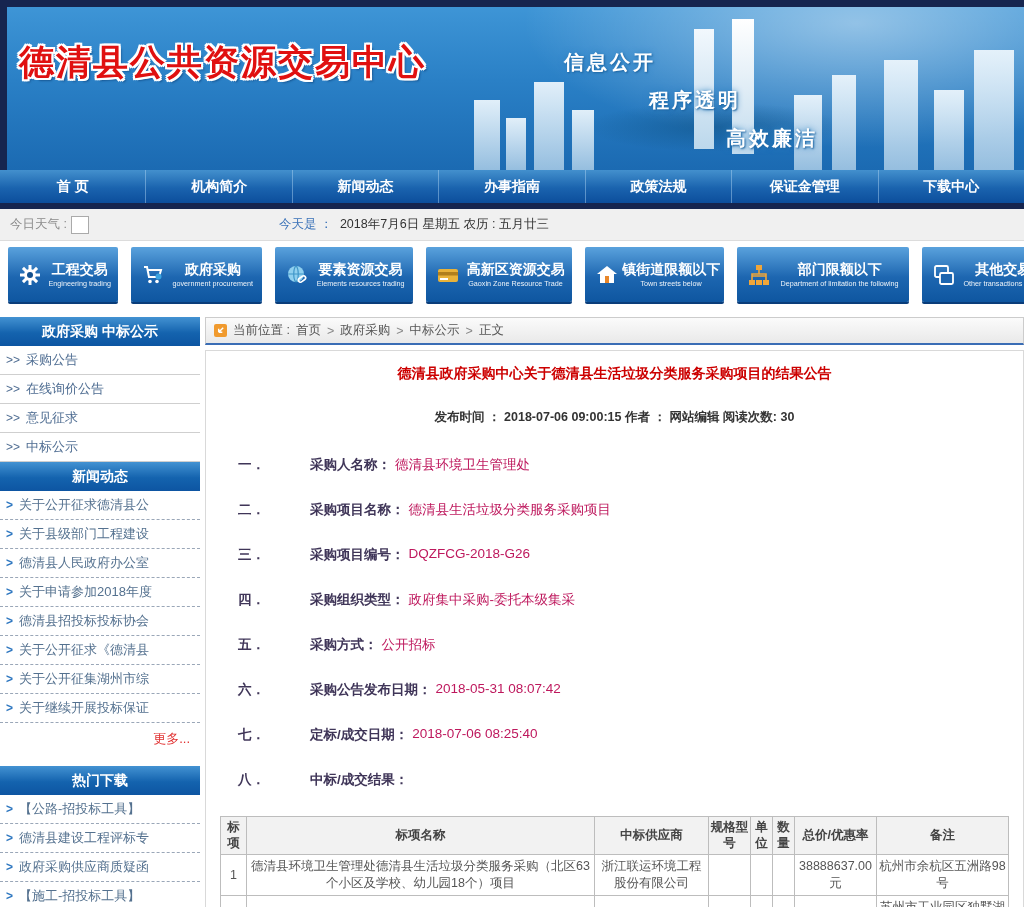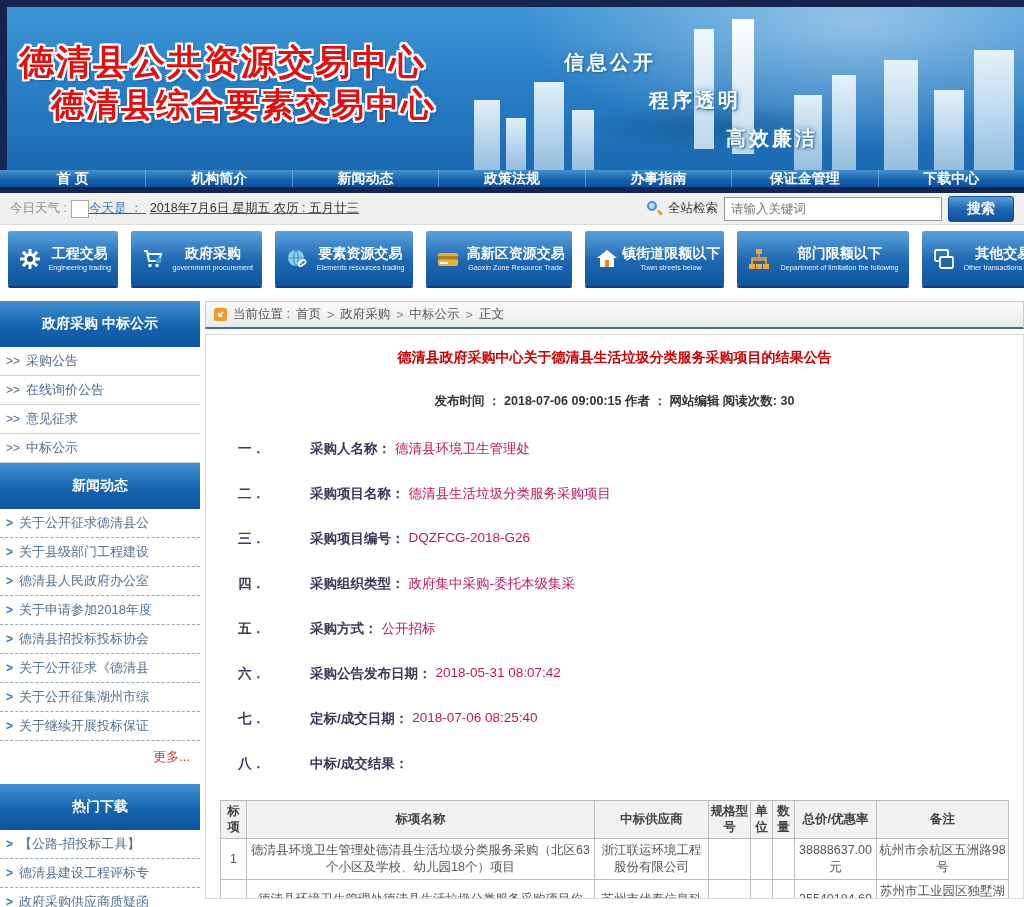--- a/index.html
+++ b/index.html
@@ -29,33 +29,33 @@
   .b5{left:230px;width:20px;height:120px;top:22px;bottom:auto;background:linear-gradient(180deg,#f2f8fd,#bcd8ec);}
   .b6{left:268px;width:22px;height:135px;top:12px;bottom:auto;background:linear-gradient(180deg,#ffffff,#c3dcee);}
   .b7{left:330px;width:28px;height:75px;} .b8{left:368px;width:24px;height:95px;}
   .b9{left:420px;width:34px;height:110px;} .b10{left:470px;width:30px;height:80px;}
   .b11{left:510px;width:40px;height:120px;}
   .slogan { position:absolute; color:#fff; font-weight:bold; font-size:20px; letter-spacing:3px;
     text-shadow:0 0 6px #2a7ec0,1px 1px 2px #1b5c96; }
   .sl1{left:100px;top:42px;} .sl2{left:185px;top:80px;} .sl3{left:262px;top:118px;}
 
   
-  .nav { display:flex; height:17px; background:linear-gradient(180deg,#4390cd 0%,#1a63ae 55%,#0c4e9c 100%); }
+  .nav { display:flex; height:33px; background:linear-gradient(180deg,#4390cd 0%,#1a63ae 55%,#0c4e9c 100%); }
   .nav-item { flex:1; display:flex; align-items:center; justify-content:center; color:#fff;
     font-size:14px; font-weight:bold; cursor:pointer; border-right:1px solid rgba(180,215,245,.45); }
   .nav-item:last-child { border-right:none;font-family:Liberation Serif, serif; }
   .nav-under { height:6px; background:#16254f; }
 
   
   .info-bar { height:32px; background:#f0f0f0; border-bottom:1px solid #dcdcdc;
     display:flex; align-items:center; padding:0 10px; font-size:12.5px; color:#555; }
   .weather-label { color:#8a8a8a; }
   .weather-box { display:inline-block; width:18px; height:18px; background:#fff; border:1px solid #aaa;
     vertical-align:middle; margin-left:4px; }
-  .date-wrap { white-space:nowrap;text-decoration:underline; }
+  .date-wrap { margin-left:190px; white-space:nowrap; }
   .date-label { color:#3a72b8; }
   .date-value { color:#333; margin-left:4px; }
   .search-wrap { margin-left:auto; display:flex; align-items:center; gap:6px; }
   .mag { width:15px; height:15px; position:relative; display:inline-block; }
   .mag .lens { position:absolute; left:0; top:0; width:10px; height:10px; border:2px solid #4a90d9;
     border-radius:50%; background:radial-gradient(circle at 35% 35%, #dceeff, #7db6e8); }
   .mag .handle { position:absolute; left:10px; top:10px; width:6px; height:2.5px; background:#d8a23a;
     transform:rotate(45deg); border-radius:1px; }
   .search-label { color:#333; }
   .search-input { width:218px; height:24px; border:1px solid #999; padding:0 6px; font-size:12.5px;
@@ -70,21 +70,21 @@
     cursor:pointer; background:linear-gradient(180deg,#5aa2dd 0%,#1d66b0 55%,#0e56a0 100%);
     box-shadow:0 2px 0 #0a3d7a; }
   .qicon { width:30px; height:30px; flex:0 0 30px; display:flex; align-items:center; justify-content:center; }
   .qtext { flex:1; text-align:center; color:#fff; overflow:hidden; }
   .qtext .zh { font-size:14px; font-weight:bold; white-space:nowrap; }
   .qtext .en { font-size:8px; white-space:nowrap; opacity:.92; transform:scale(.9); }
 
   
   .content { display:flex; padding:8px 0 0 0; align-items:flex-start; height:596px; }
   .sidebar { width:200px; flex:0 0 200px; }
-  .side-header { height:46px; display:flex; align-items:center; justify-content:center; color:#fff;
+  .side-header { height:29px; display:flex; align-items:center; justify-content:center; color:#fff;
     font-size:14px; font-weight:bold; cursor:pointer;
     background:linear-gradient(180deg,#4392d2 0%,#1463ae 55%,#0d55a2 100%); }
   .side-item { height:29px; display:flex; align-items:center; padding:0 6px; font-size:13px;
     color:#4f6d92; border-bottom:1px solid #cfcfcf; cursor:pointer; white-space:nowrap; overflow:hidden; }
   .side-item .pfx { color:#4f6d92; margin-right:6px; font-size:12px; }
   .news-item { height:29px; display:flex; align-items:center; padding:0 6px; font-size:13px;
     color:#54718f; border-bottom:1px dashed #9aa7b8; cursor:pointer; white-space:nowrap; overflow:hidden; }
   .news-item .arr { color:#2e77c0; font-weight:bold; margin-right:6px; font-size:12px; }
   .more-row { text-align:right; padding:6px 10px 4px 6px; }
   .more-link { color:#e03030; font-size:13px; cursor:pointer; }
@@ -136,50 +136,40 @@
       <div class="bld b8"></div>
     <div class="bld b9"></div>
       <div class="bld b10"></div>
       <div class="bld b11"></div>
     <div class="slogan sl1">信息公开</div>
     <div class="slogan sl2">程序透明</div>
     <div class="slogan sl3">高效廉洁</div>
   </div>
   <div class="banner-title">
     <div class="l1">德清县公共资源交易中心</div>
-    <div class="l2">德清县综合要素交易中心</div>
   </div>
 </div>
 
 <div class="nav">
   <div class="nav-item">首 页</div>
   <div class="nav-item">机构简介</div>
   <div class="nav-item">新闻动态</div>
+  <div class="nav-item">办事指南</div>
   <div class="nav-item">政策法规</div>
-  <div class="nav-item">办事指南</div>
   <div class="nav-item">保证金管理</div>
   <div class="nav-item">下载中心</div>
 </div>
 <div class="nav-under"></div>
 
 <div class="info-bar">
   <span class="weather-label">今日天气 :</span>
   <span class="weather-box"></span>
   <span class="date-wrap">
     <span class="date-label">今天是 ：</span>
     <span class="date-value">2018年7月6日 星期五 农历 : 五月廿三</span>
-  </span>
-  <span class="search-wrap">
-    <span class="mag">
-        <span class="lens"></span>
-        <span class="handle"></span>
-      </span>
-    <span class="search-label">全站检索</span>
-    <input class="search-input" placeholder="请输入关键词" style="">
-    <button class="search-btn">搜索</button>
   </span>
 </div>
 
 <div class="quick">
   <div class="qbtn">
     <span class="qicon">
       <svg width="24" height="24" viewBox="0 0 24 24">
           <g fill="#fff">
             <rect x="10.5" y="2" width="3" height="20"></rect>
             <rect x="2" y="10.5" width="20" height="3"></rect>

